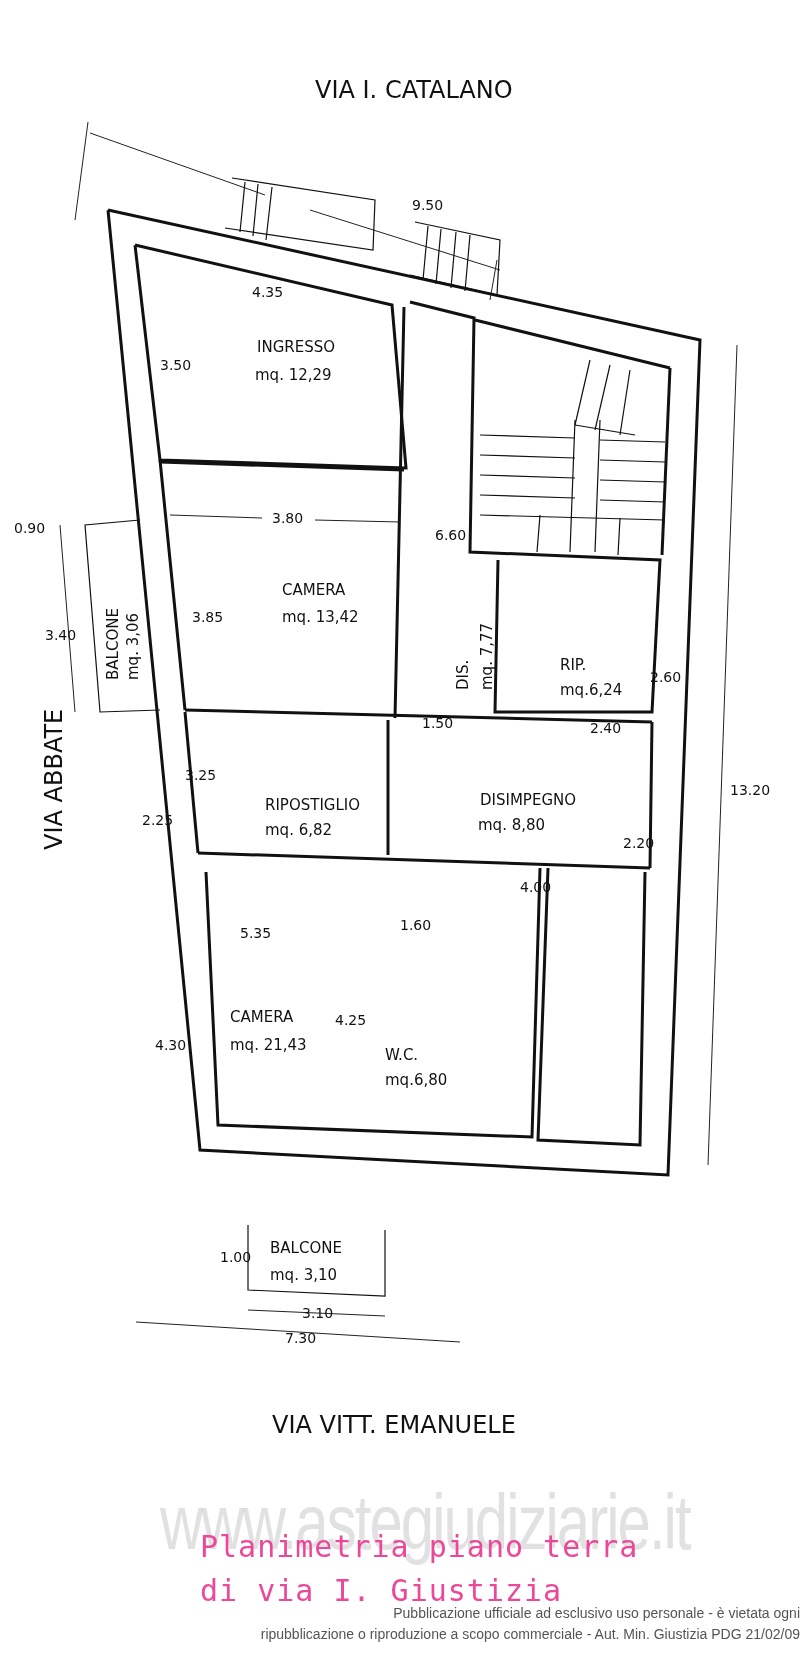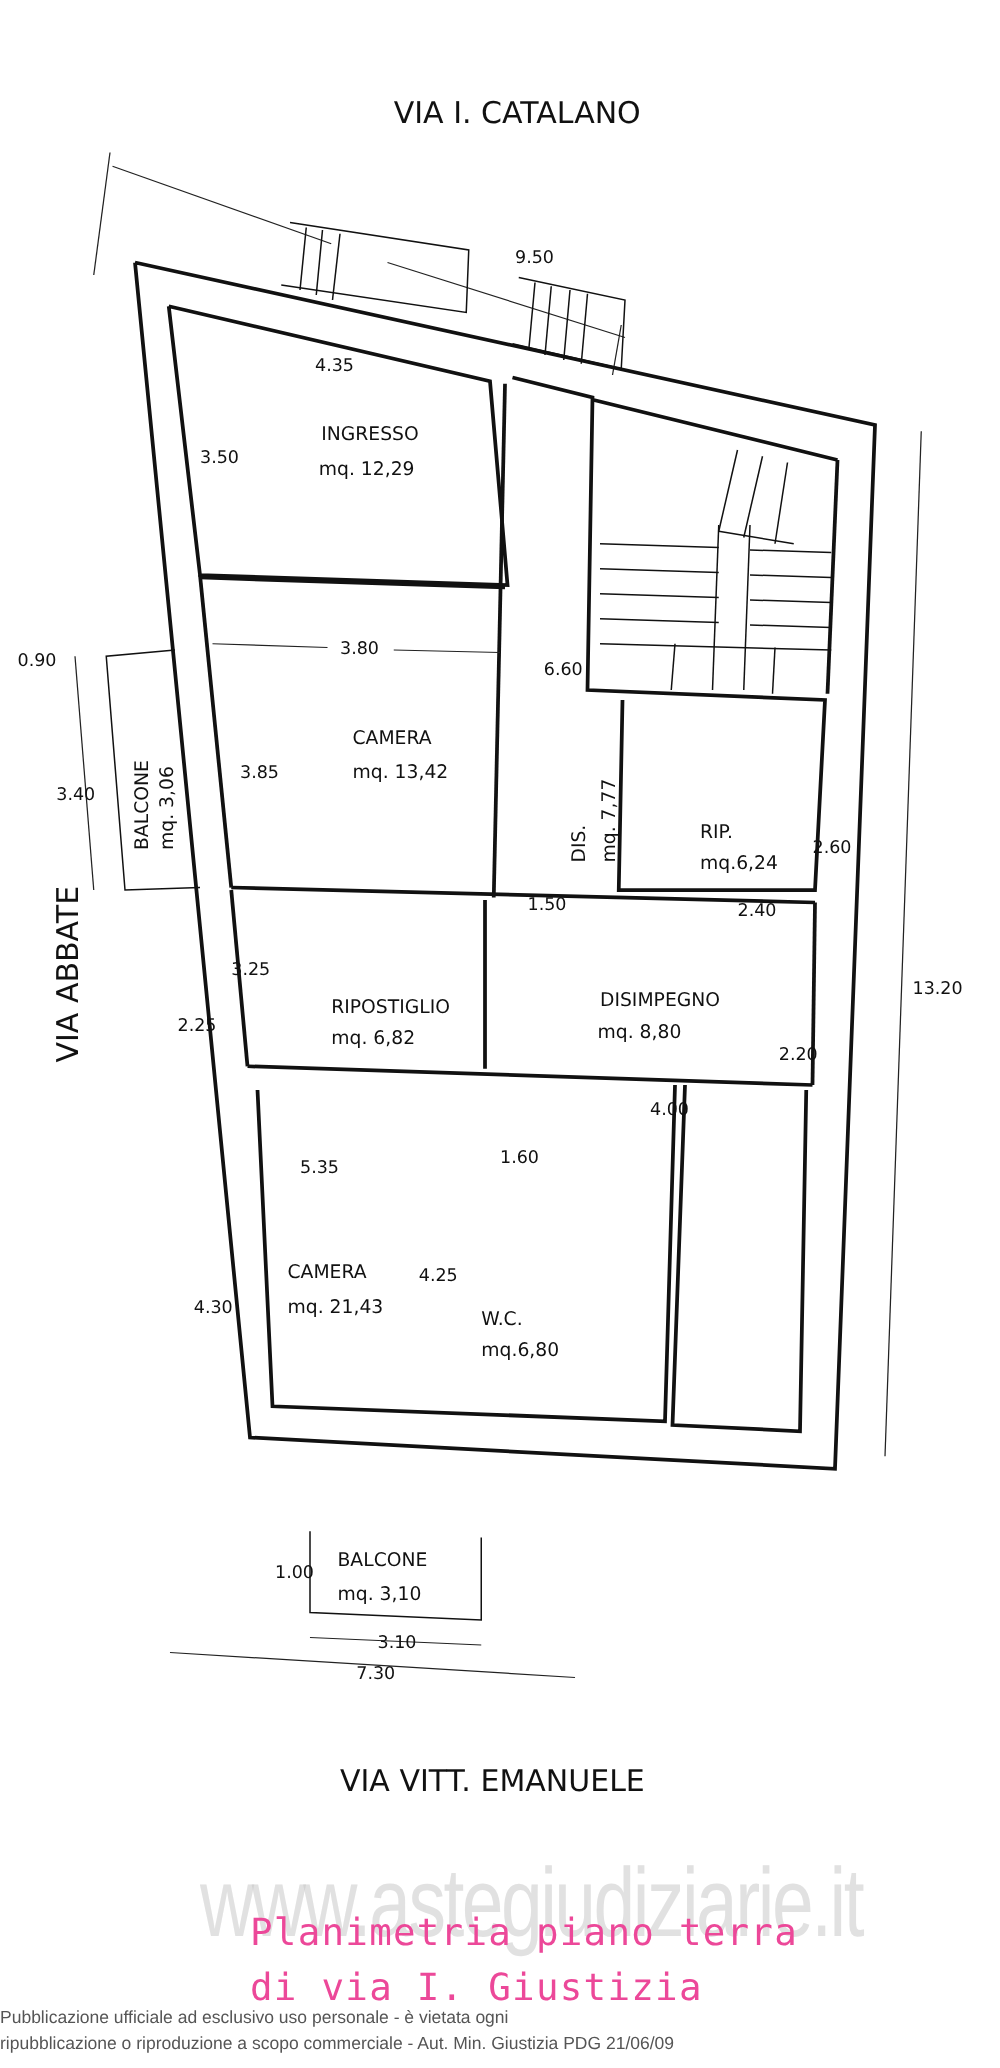--- a/index.html
+++ b/index.html
@@ -6,21 +6,21 @@
   body{width:800px;height:1654px;position:relative;overflow:hidden;font-family:"DejaVu Sans",sans-serif;color:#111;}
   svg{position:absolute;left:0;top:0;}
   .wall{fill:none;stroke:#111;stroke-width:3;}
   .thin{fill:none;stroke:#111;stroke-width:1.2;}
   .dim{fill:none;stroke:#222;stroke-width:1;}
   .lbl{font-family:"DejaVu Sans",sans-serif;font-size:15px;fill:#111;}
   .dimt{font-family:"DejaVu Sans",sans-serif;font-size:14px;fill:#111;}
   .street{font-family:"DejaVu Sans",sans-serif;font-size:24px;fill:#111;}
   .title{position:absolute;left:200px;top:1525px;font-family:"DejaVu Sans Mono",monospace;font-size:30px;line-height:44px;color:#ec4899;letter-spacing:1px;}
   .watermark{position:absolute;left:160px;top:1488px;font-family:"Liberation Sans",sans-serif;font-size:60px;color:rgba(200,200,200,0.55);letter-spacing:-2px;transform:scaleY(1.3);}
-  .notice{position:absolute;left:0;width:800px;text-align:left;font-family:"Liberation Sans",sans-serif;font-size:14px;color:#555;}
+  .notice{position:absolute;left:0;width:800px;text-align:right;font-family:"Liberation Sans",sans-serif;font-size:14px;color:#555;}
 </style>
 </head>
 <body>
 
 <svg width="800" height="1654" viewBox="0 0 800 1654">
 
   <text class="street" x="315" y="98">VIA I. CATALANO</text>
 
   <g>
     <line class="dim" x1="90" y1="133" x2="265" y2="195"></line>
@@ -179,13 +179,13 @@
 
   <text class="street" x="272" y="1433">VIA VITT. EMANUELE</text>
 </svg>
 
 <div class="watermark">www.astegiudiziarie.it</div>
 <div class="title">
   <div>Planimetria piano terra</div>
   <div>di via I. Giustizia</div>
 </div>
 <div class="notice" style="top:1605px;">Pubblicazione ufficiale ad esclusivo uso personale - è vietata ogni</div>
-<div class="notice" style="top:1626px;">ripubblicazione o riproduzione a scopo commerciale - Aut. Min. Giustizia PDG 21/06/09</div>
+<div class="notice" style="top:1626px;">ripubblicazione o riproduzione a scopo commerciale - Aut. Min. Giustizia PDG 21/02/09</div>
 
 </body></html>

